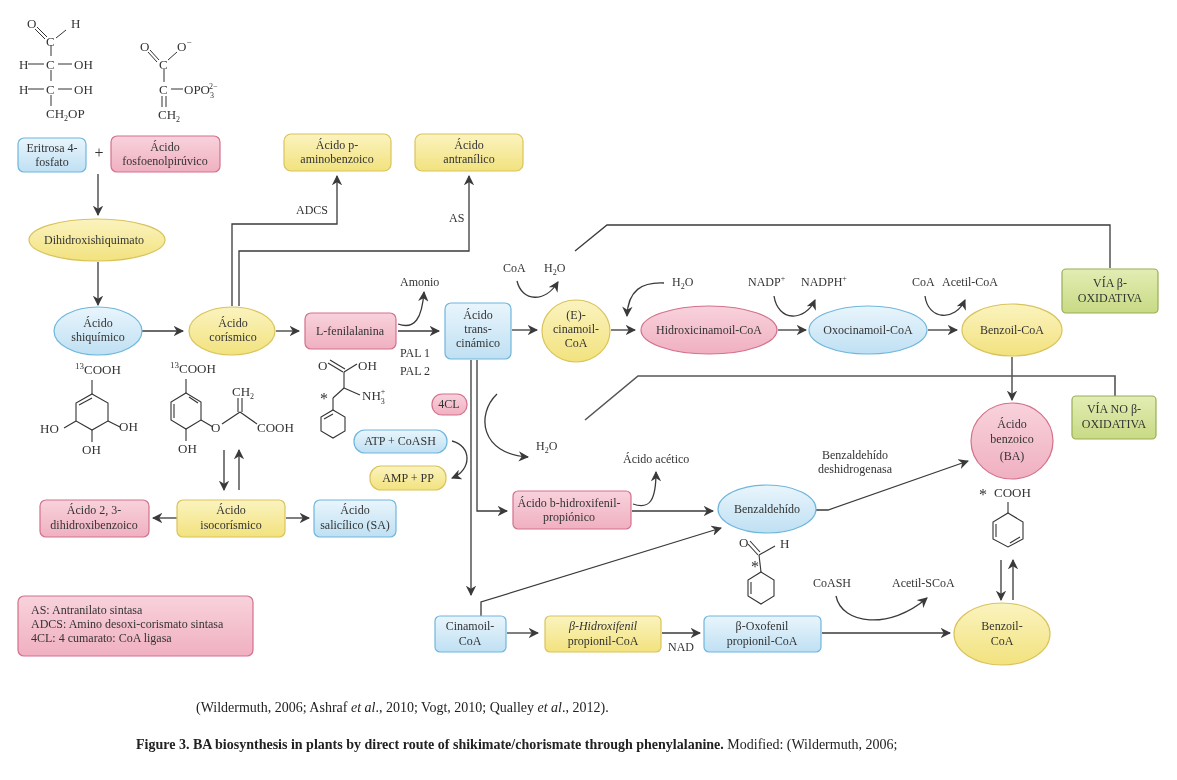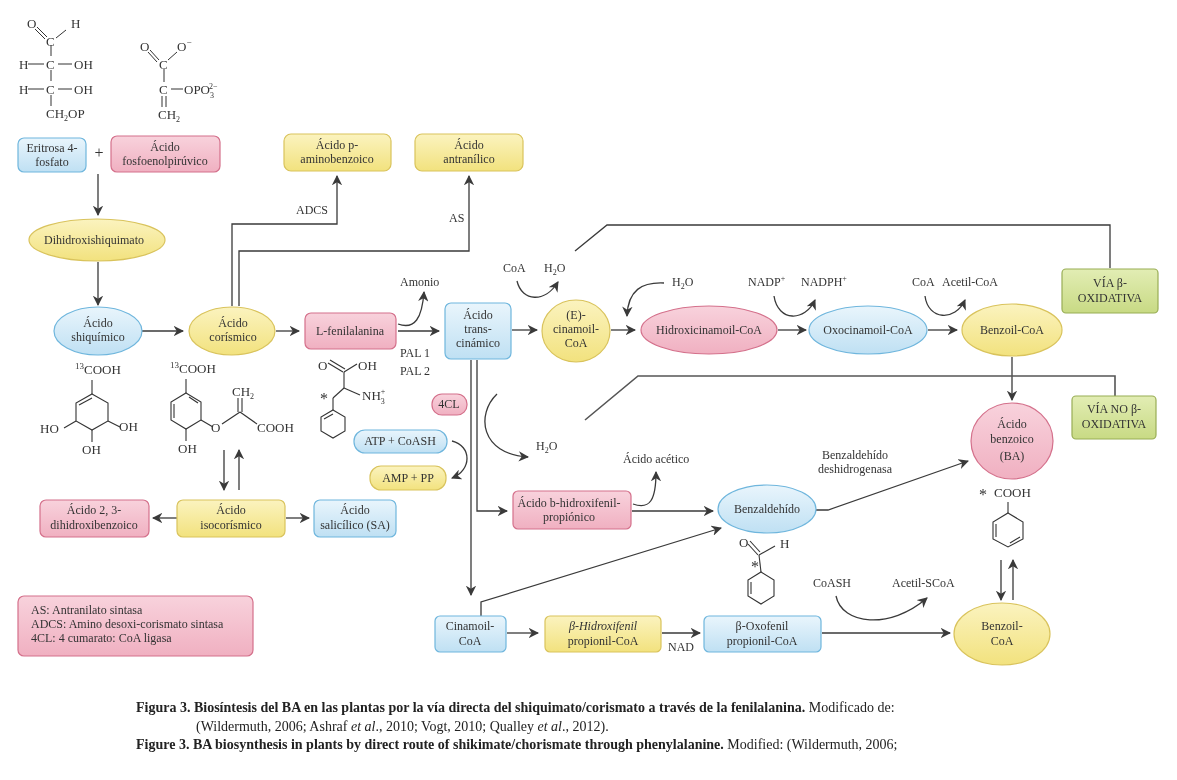--- a/index.html
+++ b/index.html
@@ -408,18 +408,17 @@
 
   <g>
     <rect x="18" y="596" width="235" height="60" rx="6" fill="url(#gPink)" stroke="#d4708b" stroke-width="1.2"></rect>
     <text x="31" y="614" font-size="12">AS: Antranilato sintasa</text>
     <text x="31" y="628" font-size="12">ADCS: Amino desoxi-corismato sintasa</text>
     <text x="31" y="642" font-size="12">4CL: 4 cumarato: CoA ligasa</text>
   </g>
 </svg>
 
 <div class="caption" style="top:699px;">
-  <span><b>Figura 3. Biosíntesis del BA en las plantas por la vía directa del shiquimato/corismato a través de la fenilalanina.</b><span> Modificado de:</span></span>
   <span class="indent"><span>(Wildermuth, 2006; Ashraf </span><i>et al</i><span>., 2010; Vogt, 2010; Qualley </span><i>et al</i><span>., 2012).</span></span>
 </div>
 <div class="caption" style="top:736px;">
   <span><b>Figure 3. BA biosynthesis in plants by direct route of shikimate/chorismate through phenylalanine.</b><span> Modified: (Wildermuth, 2006;</span></span>
 </div>
 
 </body></html>

